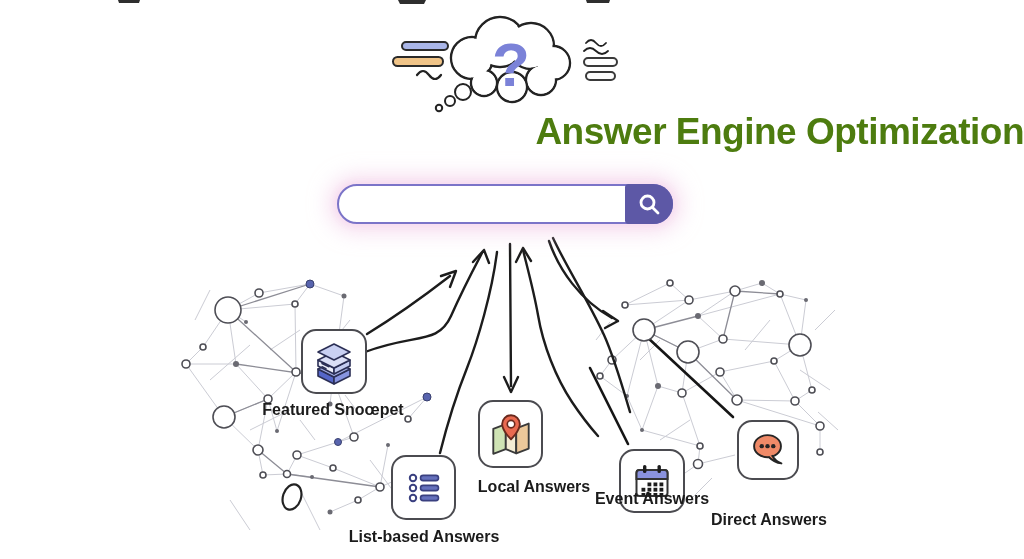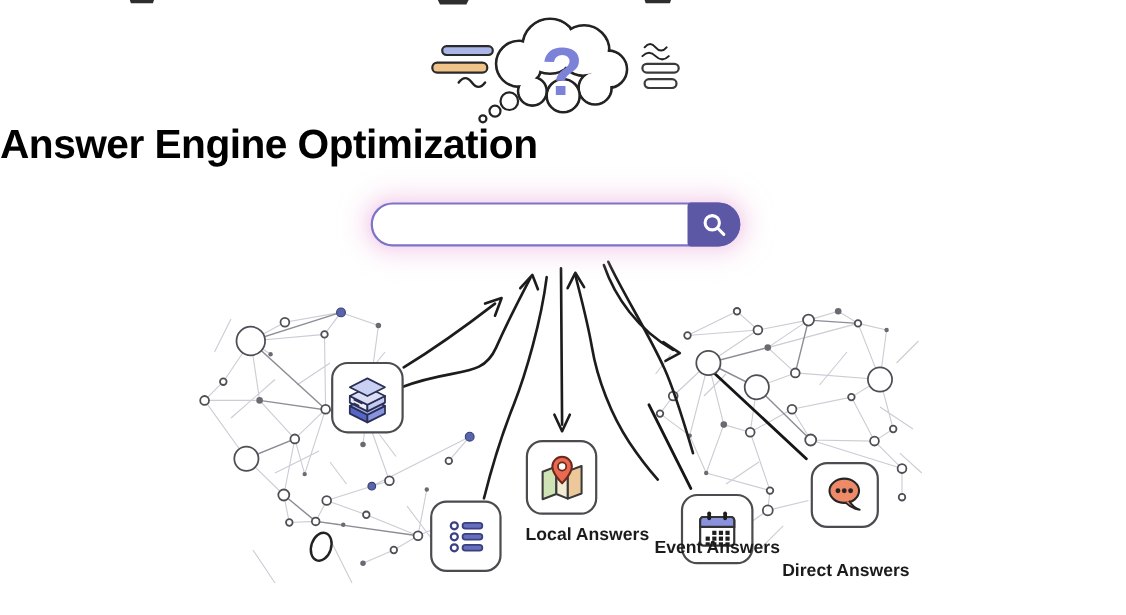--- a/index.html
+++ b/index.html
@@ -2,22 +2,22 @@
 <html><head>
 <meta charset="utf-8">
 <style>
   html,body{margin:0;padding:0;background:#ffffff;}
   #canvas{
     position:relative;width:1024px;height:559px;overflow:hidden;
     background:#ffffff;font-family:"Liberation Sans", sans-serif;
   }
   #artwork{position:absolute;left:0;top:0;width:1024px;height:559px;}
   .page-title{
-    position:absolute;left:0;top:111px;width:1024px;text-align:left;
-    font-size:37px;font-weight:bold;color:#000000;letter-spacing:-0.5px;
+    position:absolute;left:0;top:111px;width:1024px;text-align:right;
+    font-size:37px;font-weight:bold;color:#4d7c0f;letter-spacing:-0.5px;
   }
   .search-bar{
     position:absolute;left:337px;top:184px;width:336px;height:40px;
     background:#ffffff;border:2px solid #7b74c8;border-radius:22px;
     box-shadow:0 0 6px 2px rgba(247,219,240,0.95), 0 0 20px 9px rgba(240,196,228,0.55);
     box-sizing:border-box;
   }
   .search-input{
     position:absolute;left:14px;top:0;width:260px;height:36px;border:none;outline:none;
     background:transparent;font-size:16px;font-family:"Liberation Sans",sans-serif;color:#222;
@@ -212,33 +212,35 @@
         <polygon points="24,39 40,31 40,38 24,46" fill="#8794e0"></polygon>
         <polygon points="24,23 40,31 24,39 8,31" fill="#aab4ea"></polygon>
         <polygon points="8,22 24,30 24,36 8,28" fill="#eceef9"></polygon>
         <polygon points="24,30 40,22 40,28 24,36" fill="#c3cbf0"></polygon>
         <polygon points="24,14 40,22 24,30 8,22" fill="#dbdff6"></polygon>
         <polygon points="24,6 40,14 24,22 8,14" fill="#c9d0f2"></polygon>
       </g>
       <path d="M12 25.5 L19 28.8 M12 28.8 L16 30.6" stroke="#2b2f55" stroke-width="1.5" stroke-linecap="round"></path>
     </svg>
   </div>
+  <div class="card-label lbl-featured">Featured Snoœpet</div>
 
   <div class="card card-list">
     <svg width="48" height="48" viewBox="0 0 48 48">
       <g>
         <circle cx="13" cy="14" r="3.2" fill="#ffffff" stroke="#3a4080" stroke-width="2"></circle>
         <rect x="20.5" y="11.4" width="18" height="5.2" rx="2.6" fill="#6570bc" stroke="#3a4080" stroke-width="1.6"></rect>
         <circle cx="13" cy="24" r="3.2" fill="#ffffff" stroke="#3a4080" stroke-width="2"></circle>
         <rect x="20.5" y="21.4" width="18" height="5.2" rx="2.6" fill="#6570bc" stroke="#3a4080" stroke-width="1.6"></rect>
         <circle cx="13" cy="34" r="3.2" fill="#ffffff" stroke="#3a4080" stroke-width="2"></circle>
         <rect x="20.5" y="31.4" width="18" height="5.2" rx="2.6" fill="#6570bc" stroke="#3a4080" stroke-width="1.6"></rect>
       </g>
     </svg>
   </div>
+  <div class="card-label lbl-list">List-based Answers</div>
 
   <div class="card card-local">
     <svg width="50" height="50" viewBox="0 0 48 48">
       <g stroke="#3a3a3a" stroke-width="1.8" stroke-linejoin="round">
         <polygon points="7,19 19,14.5 19,38.5 7,43" fill="#cfe3b4"></polygon>
         <polygon points="19,14.5 29,18.5 29,42.5 19,38.5" fill="#f3ecd4"></polygon>
         <polygon points="29,18.5 41,14 41,38 29,42.5" fill="#ecc89a"></polygon>
       </g>
       <path d="M24 6 a8.5 8.5 0 0 1 8.5 8.5 C32.5 21 24 29 24 29 C24 29 15.5 21 15.5 14.5 A8.5 8.5 0 0 1 24 6 Z" fill="#e96a50" stroke="#69281c" stroke-width="1.8"></path>
       <circle cx="24" cy="14.5" r="3.6" fill="#ffffff" stroke="#69281c" stroke-width="1.5"></circle>

